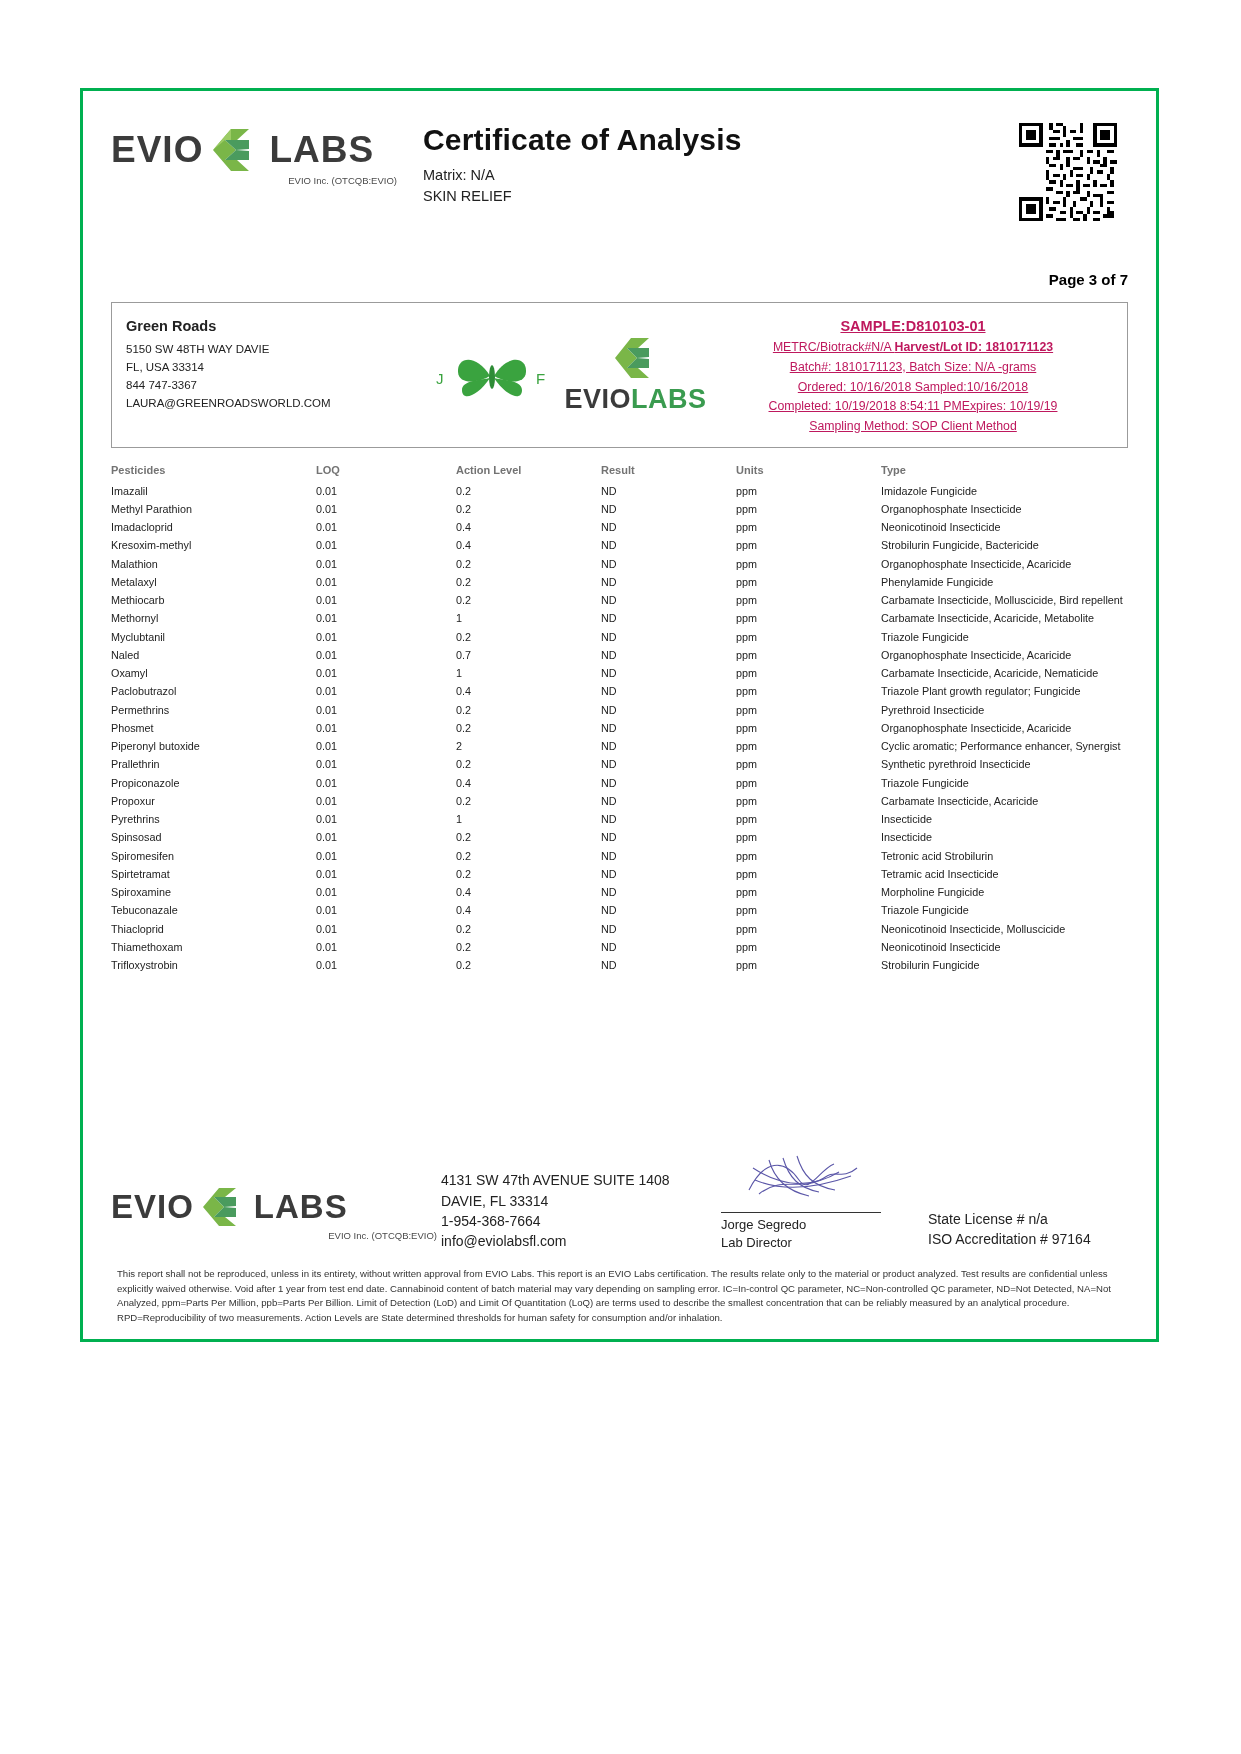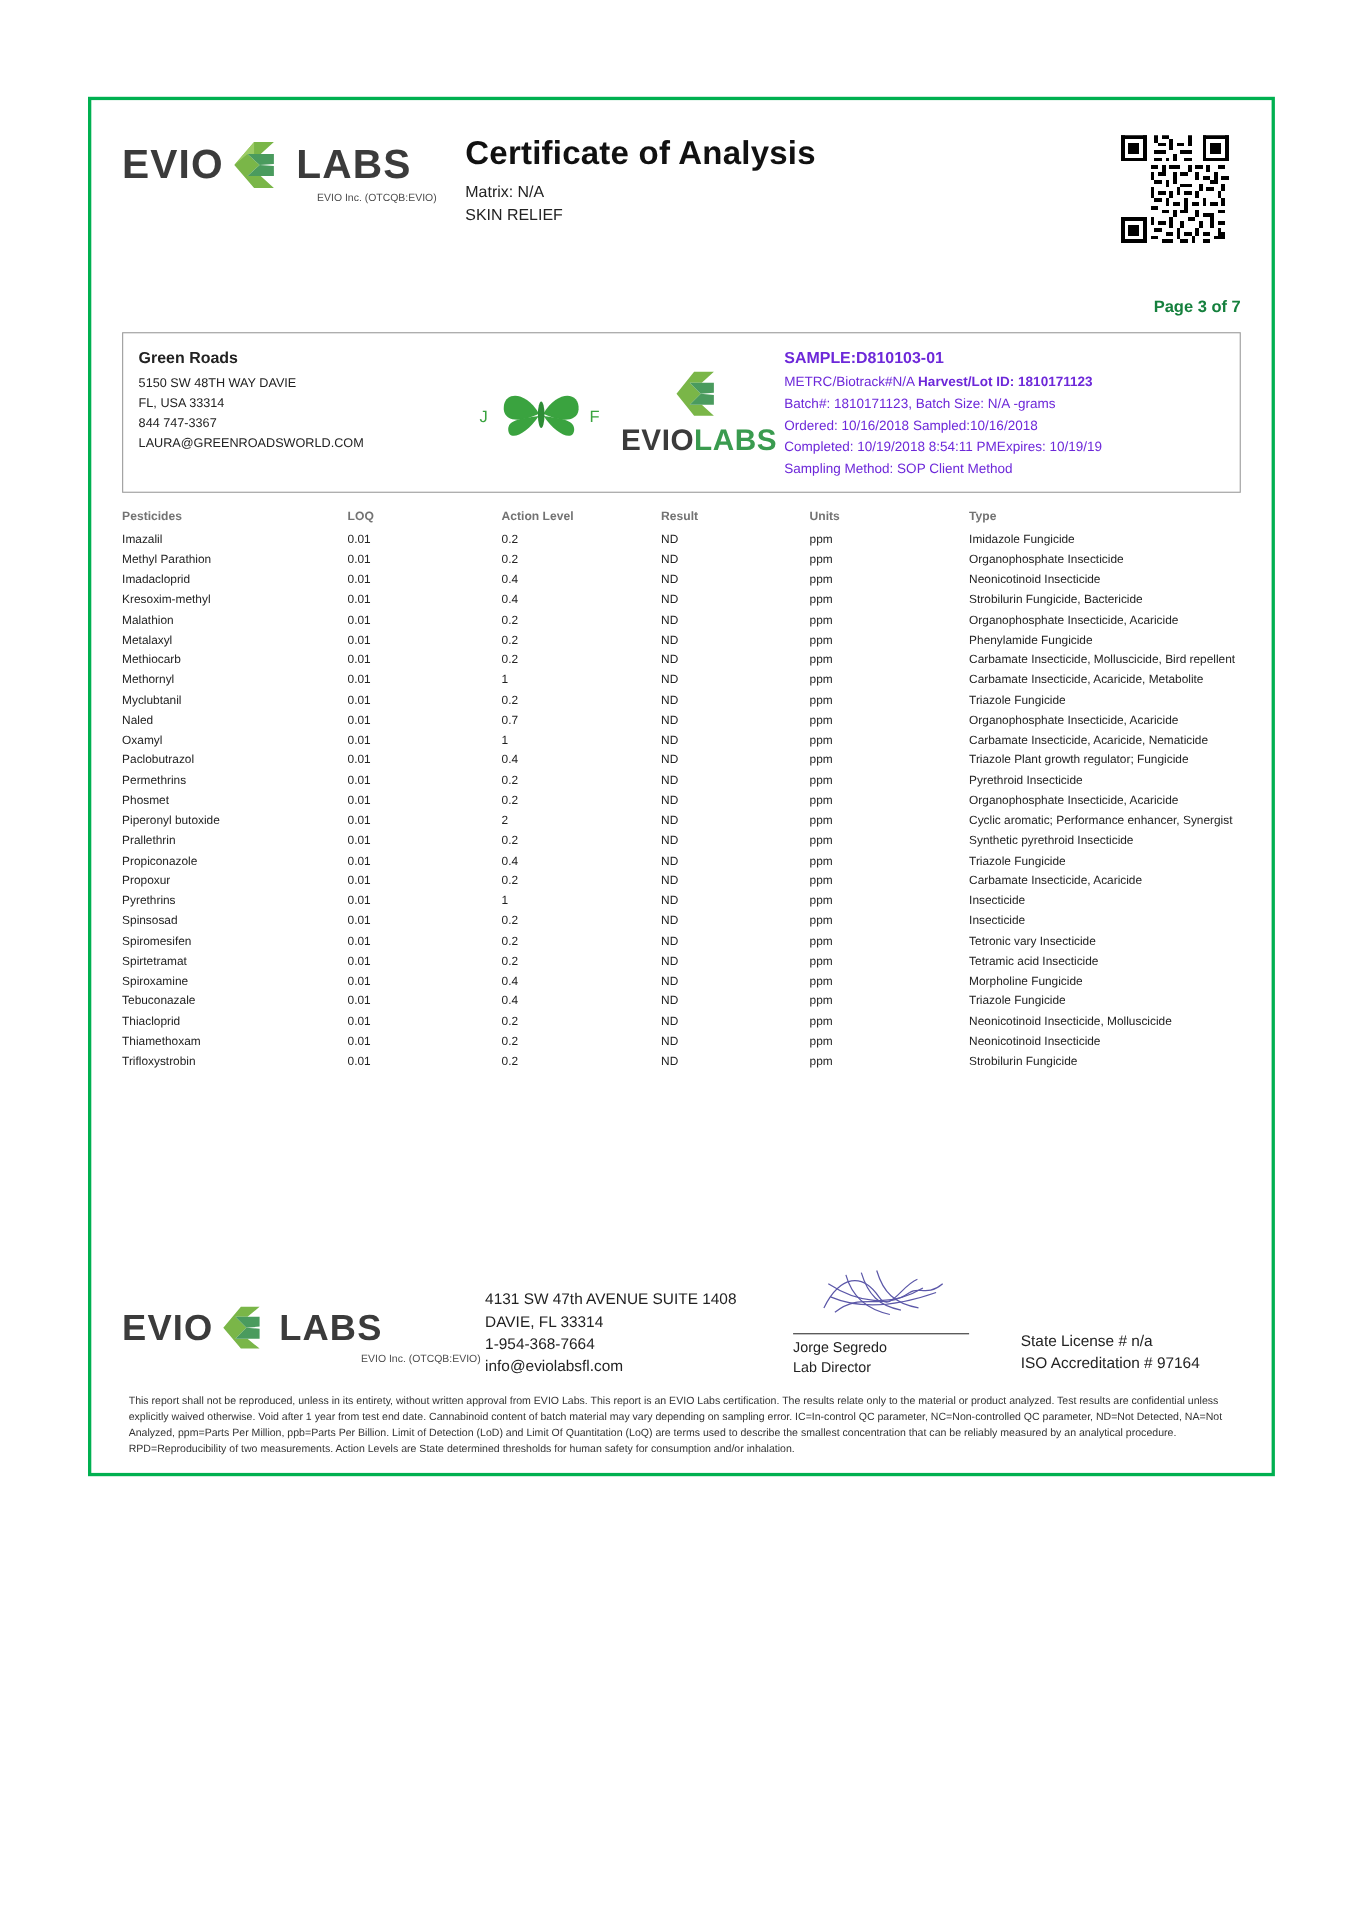--- a/index.html
+++ b/index.html
@@ -89,21 +89,21 @@
   }
   .qr {
     width: 120px;
     height: 98px;
   }
   .page-num {
     font-size: 15px;
     font-weight: bold;
     text-align: right;
     margin-top: 18px;
-    color: #15803d;
+    color: #000000;
     white-space: nowrap;
   }
   .right-col {
     flex: 0 0 260px;
     display: flex;
     flex-direction: column;
     align-items: flex-end;
   }
 
   
@@ -153,24 +153,25 @@
     color: #3b3b3b;
     letter-spacing: 0.5px;
     white-space: nowrap;
     text-align: right;
   }
   .evio-stack .wordmark .g {
     color: #3a9b4f;
   }
   .sample {
     flex: 0 0 400px;
-    text-align: left;
+    text-align: center;
     font-size: 12.3px;
     line-height: 1.6;
-    color: #6d28d9;
+    color: #be185d;
+    text-decoration: underline;
   }
   .sample .big {
     font-size: 14.5px;
     font-weight: bold;
   }
   .sample b { font-weight: bold; }
 
   
   table.results {
     width: 100%;
@@ -617,21 +618,21 @@
             <td>ND</td>
             <td>ppm</td>
             <td>Insecticide</td>
           </tr>
           <tr>
             <td>Spiromesifen</td>
             <td>0.01</td>
             <td>0.2</td>
             <td>ND</td>
             <td>ppm</td>
-            <td>Tetronic vary Insecticide</td>
+            <td>Tetronic acid Strobilurin</td>
           </tr>
           <tr>
             <td>Spirtetramat</td>
             <td>0.01</td>
             <td>0.2</td>
             <td>ND</td>
             <td>ppm</td>
             <td>Tetramic acid Insecticide</td>
           </tr>
           <tr>

